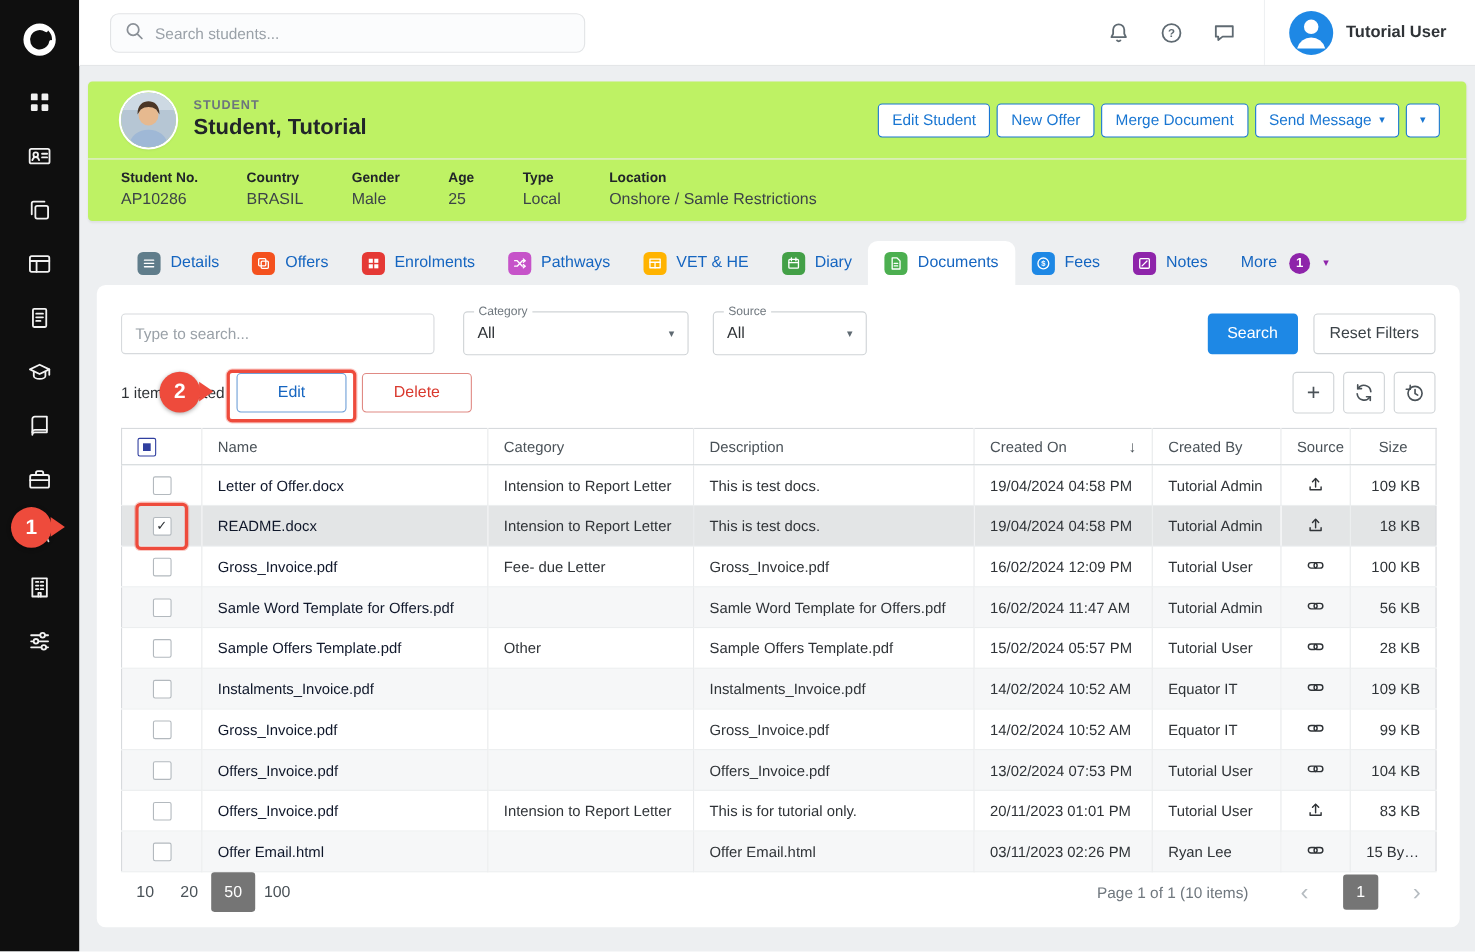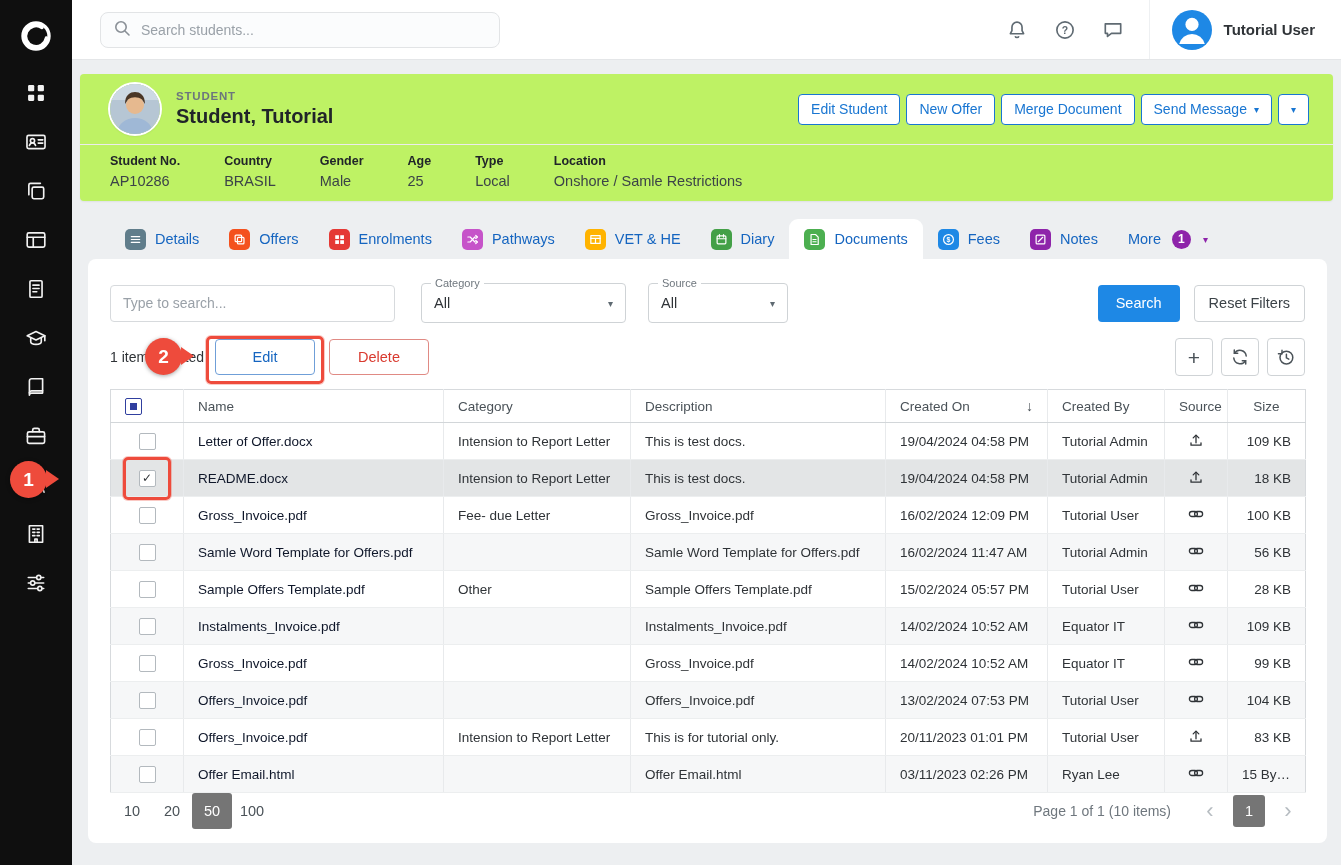--- a/index.html
+++ b/index.html
@@ -9,21 +9,21 @@
 
   
   .sidebar{width:72px;background:#0f0f0f;display:flex;flex-direction:column;align-items:center;flex:none}
   .logo{width:72px;height:72px;display:grid;place-items:center;cursor:pointer}
   .side-nav{display:flex;flex-direction:column;gap:27px;color:#f2f2f2;padding-top:10px}
   .side-ico{width:22px;height:22px;display:grid;place-items:center;cursor:pointer}
 
   
   .main{flex:1;display:flex;flex-direction:column;min-width:0}
   .topbar{height:60px;background:#fff;border-bottom:1px solid #e4e6e8;display:flex;align-items:center;padding-left:28px;flex:none}
-  .searchbox{width:400px;height:36px;border:1px solid #e2e4e6;border-radius:8px;background:#fbfcfd;display:flex;align-items:center;gap:10px;padding:0 12px;color:#8a9097}
+  .searchbox{width:432px;height:36px;border:1px solid #e2e4e6;border-radius:8px;background:#fbfcfd;display:flex;align-items:center;gap:10px;padding:0 12px;color:#8a9097}
   .searchbox input{border:0;outline:0;background:transparent;font:inherit;font-size:14px;color:#333;flex:1}
   .searchbox input::placeholder{color:#9aa1a8}
   .topbar-right{margin-left:auto;display:flex;align-items:center;height:100%}
   .tico{width:24px;height:24px;color:#5f6a72;margin-right:24px;cursor:pointer;display:grid;place-items:center}
   .user-chip{display:flex;align-items:center;gap:12px;padding:0 26px 0 22px;height:100%;border-left:1px solid #eef0f2;cursor:pointer}
   .user-avatar{width:40px;height:40px;border-radius:50%;background:#1e88e5;display:grid;place-items:center;overflow:hidden}
   .user-name{font-weight:bold;font-size:15px;color:#2f3337}
 
   
   .student-card{background:#bef264;margin:14px 8px 0;border-radius:4px;box-shadow:0 1px 2px rgba(0,0,0,.06);flex:none}
@@ -85,21 +85,21 @@
   .th-sort{color:#4a5258;font-size:14px}
   .cell-source{text-align:center;color:#5f6a72;padding:0}
   th.center{text-align:center}
   .cell-size{text-align:right}
   .cell-date{padding:0 10px}
 
   
   .pagination{display:flex;align-items:center;padding:0 2px}
   .psize{min-width:40px;height:36px;border:0;background:transparent;color:#4a5258;font-size:14.5px;border-radius:3px;cursor:pointer;font-family:inherit}
   .psize.active{background:#757575;color:#fff}
-  .pag-right{margin-left:auto;display:flex;align-items:center;gap:8px}
+  .pag-right{margin-left:auto;display:flex;align-items:center;gap:20px}
   .pag-info{color:#6f777e;font-size:14px;margin-right:16px}
   .pnav{width:30px;height:34px;border:0;background:transparent;color:#b6bcc1;font-size:22px;cursor:pointer;font-family:inherit}
   .pcur{width:32px;height:32px;border:0;background:#757575;color:#fff;border-radius:3px;font-size:14.5px;cursor:pointer;font-family:inherit}
 
   
   .annotations{position:absolute;left:0;top:0;width:1341px;height:865px;pointer-events:none;z-index:60}
   .ann-rect{position:absolute;border:3px solid #ee4b3c;border-radius:5px;box-shadow:0 0 0 1px rgba(238,75,60,.3)}
   .ann-circle{position:absolute;width:37px;height:37px;border-radius:50%;background:#ee4b3c;color:#fff;display:grid;place-items:center;font-size:19px;font-weight:bold;box-shadow:0 1px 4px rgba(0,0,0,.35)}
   .ann-arrow{position:absolute;width:0;height:0;border-top:9px solid transparent;border-bottom:9px solid transparent;border-left:13px solid #ee4b3c}
 </style>

